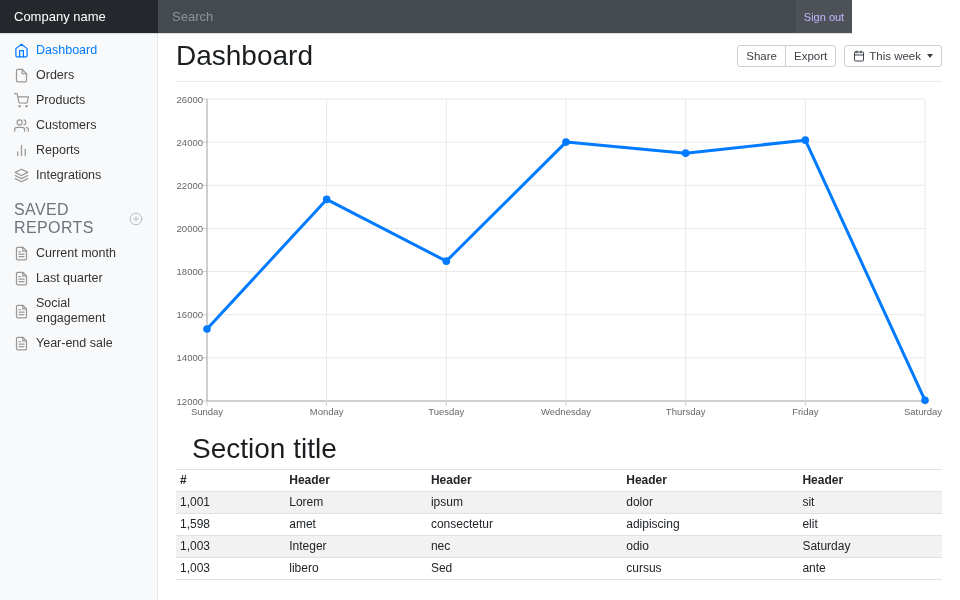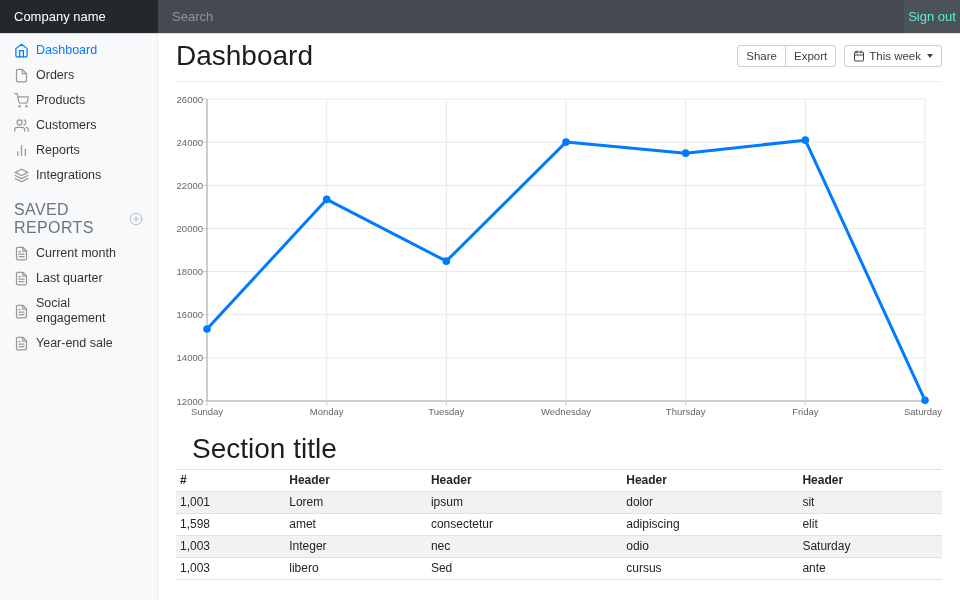--- a/index.html
+++ b/index.html
@@ -4,37 +4,37 @@
 <style>
   * { box-sizing: border-box; }
   html,body { margin:0; padding:0; }
   body {
     width:960px; height:600px; overflow:hidden;
     font-family:"Liberation Sans","DejaVu Sans",sans-serif;
     background:#ffffff; color:#212529;
   }
   
   .navbar {
-    position:fixed; top:0; left:0; width:960px; height:33px;
+    position:fixed; top:0; left:0; width:852px; height:33px;
     display:flex; align-items:stretch; z-index:20;
     background:#454a51; box-shadow:0 1px 0 rgba(0,0,0,.12);
   }
   .brand {
     flex:none; width:158px; background:#24282d; color:#ffffff;
     font-size:13px; display:flex; align-items:center; padding-left:14px;
     text-decoration:none;
   }
   .search {
     flex:1 1 auto; background:#454a51; border:0; outline:none;
     color:#fef9c3; font-size:13px; padding:0 14px; border-radius:0;
   }
   .search::placeholder { color:#8d939a; }
   .signout {
-    flex:none; width:56px; background:#4d5259; color:#5eead4;
-    font-size:13px; display:flex; align-items:center; justify-content:center;
+    flex:none; width:56px; background:#4d5259; color:#c4b5fd;
+    font-size:11px; display:flex; align-items:center; justify-content:center;
     text-decoration:none;
   }
   
   .sidebar {
     position:fixed; top:33px; left:0; bottom:0; width:158px;
     background:#f8f9fa; border-right:1px solid #e7eaed; padding-top:5px;
   }
   .nav-item {
     display:flex; align-items:center; padding:5px 14px;
     font-size:12.5px; color:#333; text-decoration:none; line-height:15px;

